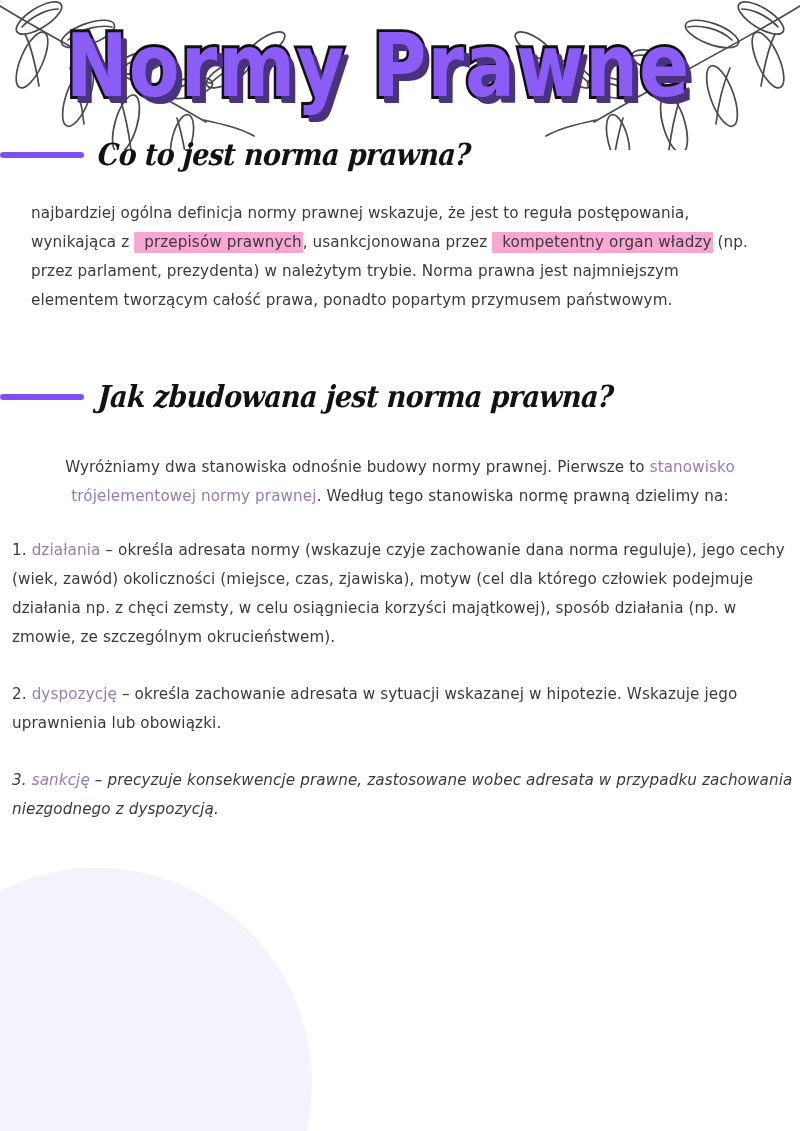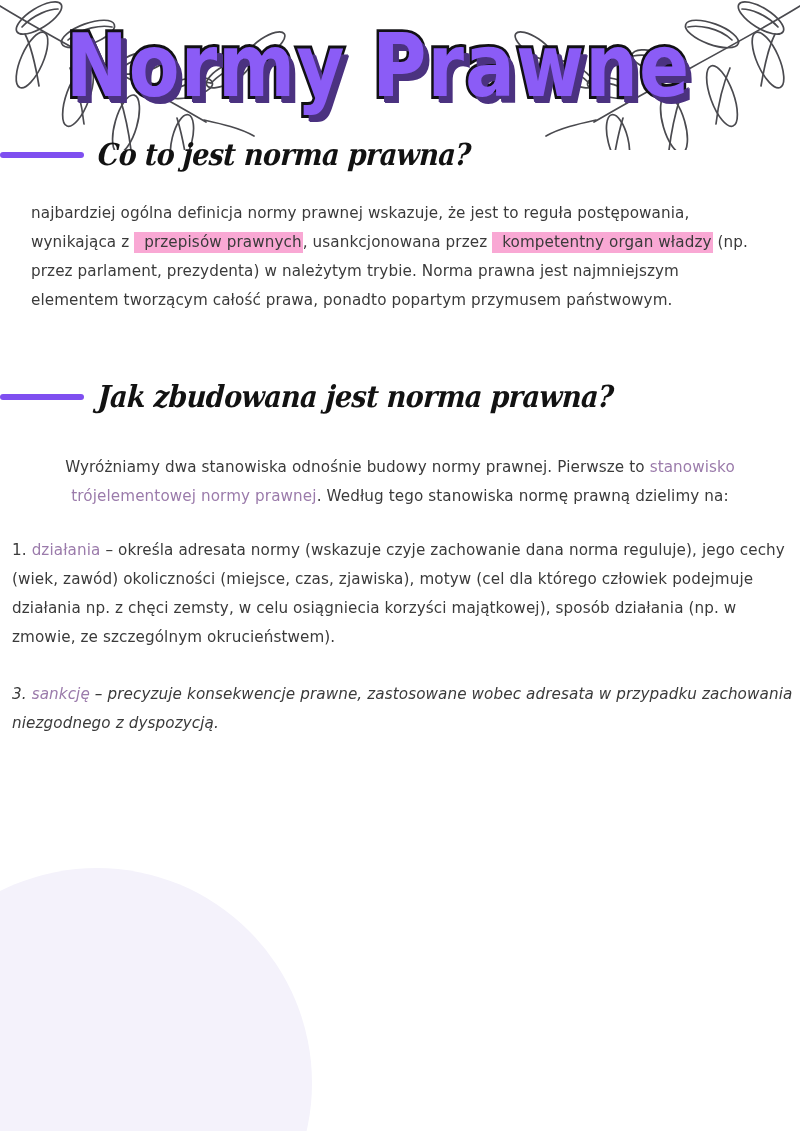--- a/index.html
+++ b/index.html
@@ -221,17 +221,20 @@
 
   <div class="body-text" id="para-two-stances">
     <span>Wyróżniamy dwa stanowiska odnośnie budowy normy prawnej. Pierwsze to </span><span class="accent">stanowisko trójelementowej normy prawnej</span><span>. Według tego stanowiska normę prawną dzielimy na:</span>
   </div>
 
   <div class="body-text" id="list-items">
     <p class="list-item">
       <span>1. </span><span class="accent">działania</span><span> – określa adresata normy (wskazuje czyje zachowanie dana norma reguluje), jego cechy (wiek, zawód) okoliczności (miejsce, czas, zjawiska), motyw (cel dla którego człowiek podejmuje działania np. z chęci zemsty, w celu osiągniecia korzyści majątkowej), sposób działania (np. w zmowie, ze szczególnym okrucieństwem).</span>
     </p>
     <p class="list-item">
+      <span>2. </span><span class="accent">dyspozycję</span><span> – określa zachowanie adresata w sytuacji wskazanej w hipotezie. Wskazuje jego uprawnienia lub obowiązki.</span>
+    </p>
+    <p class="list-item">
       <span>3. </span><span class="accent">sankcję</span><span> – precyzuje konsekwencje prawne, zastosowane wobec adresata w przypadku zachowania niezgodnego z dyspozycją.</span>
     </p>
   </div>
 
 </div>
 
 </body></html>

